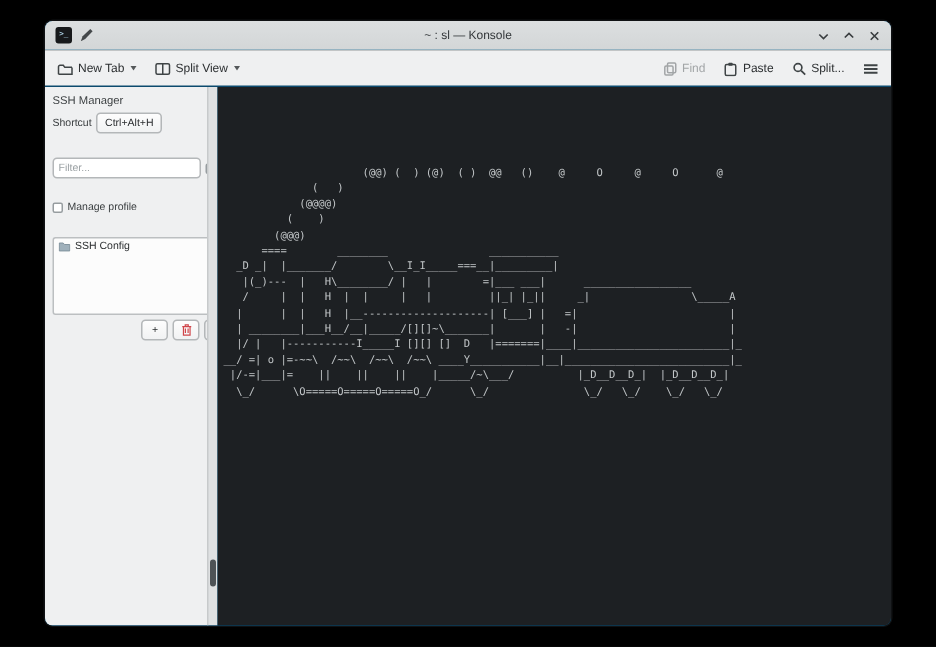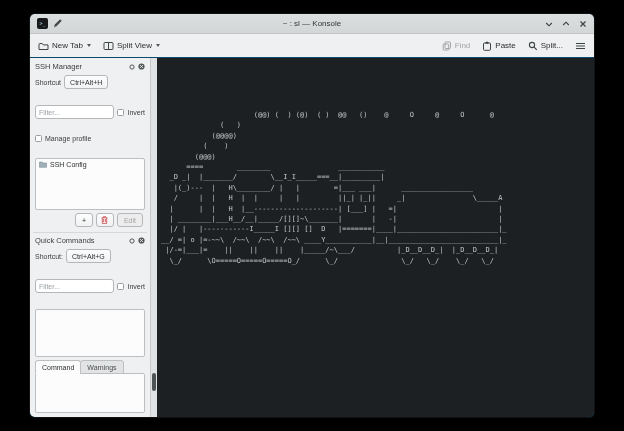--- a/index.html
+++ b/index.html
@@ -22,21 +22,21 @@
   .toolbar{height:24px;flex:0 0 auto;background:#eff0f1;border-bottom:1px solid #0c4a6e;
     display:flex;align-items:center;padding:0 8px;gap:12px}
   .tool-button{display:flex;align-items:center;gap:3px;font-size:8px;color:#2b2e30;cursor:default}
   .tool-button.disabled{color:#a2a5a7}
   .tool-button svg{display:block}
   .dd{width:0;height:0;border-left:2.5px solid transparent;border-right:2.5px solid transparent;
     border-top:3px solid #54585a;margin-left:1px}
   .tb-spacer{flex:1}
   
   .body{flex:1;display:flex;min-height:0}
-  .sidebar{width:120px;flex:0 0 auto;background:#eff0f1;display:flex;flex-direction:column;
+  .sidebar{width:108px;flex:0 0 auto;background:#eff0f1;display:flex;
     padding:2px 3px 4px;overflow:hidden}
   .scrollstrip{width:7px;flex:0 0 auto;background:#dfe1e2;border-left:1px solid #c7cacb;position:relative}
   .scrollthumb{position:absolute;left:1px;right:1px;bottom:26px;height:18px;background:#4e5356;border-radius:2px}
   .terminal{flex:1;background:#1d2023;position:relative;overflow:hidden}
   .terminal pre{position:absolute;left:4px;top:52px;font-family:"DejaVu Sans Mono",monospace;
     font-size:7px;line-height:10.4px;color:#c2c6c8;white-space:pre}
   
   .panel{display:flex;flex-direction:column}
   .panel.qc{border-top:1px solid #d6d9da;margin-top:3px;padding-top:1px;flex:1}
   .panel-header{height:13px;display:flex;align-items:center;gap:3px;padding:0 2px;margin-bottom:2px}

